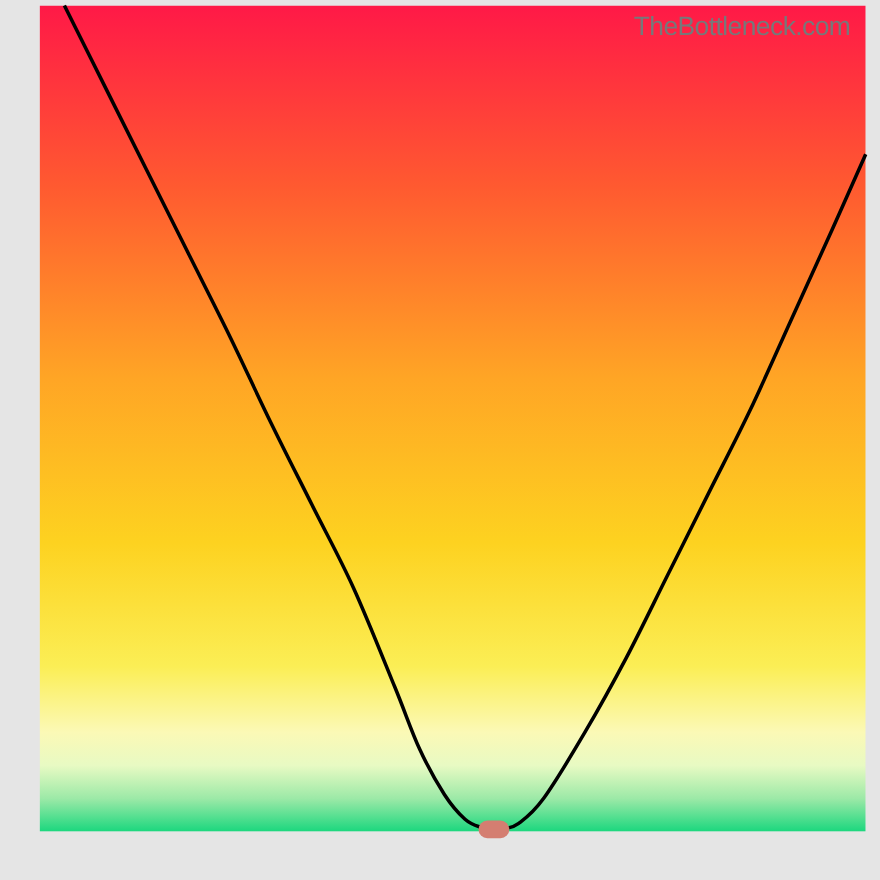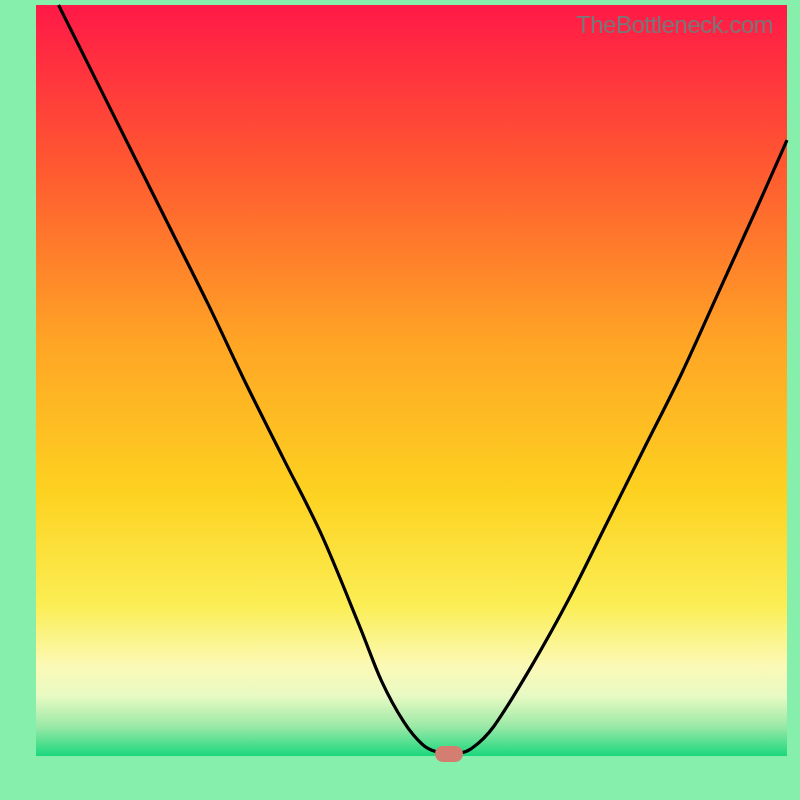--- a/index.html
+++ b/index.html
@@ -9,21 +9,21 @@
     height: 800px;
     background: #000000;
     overflow: hidden;
   }
   .frame {
     position: absolute;
     left: 0;
     top: 0;
     width: 800px;
     height: 800px;
-    background: #86efac;
+    background: #e5e5e5;
   }
   .plot-area {
     position: absolute;
     left: 36px;
     top: 5px;
     width: 751px;
     height: 751px;
   }
   .gradient {
     position: absolute;

